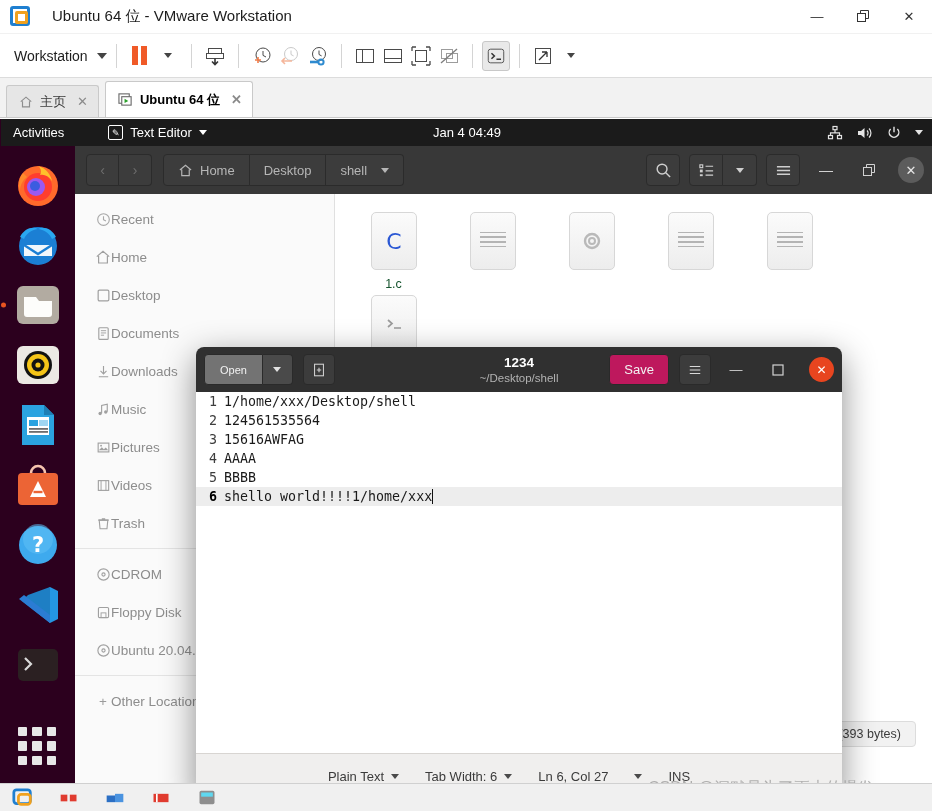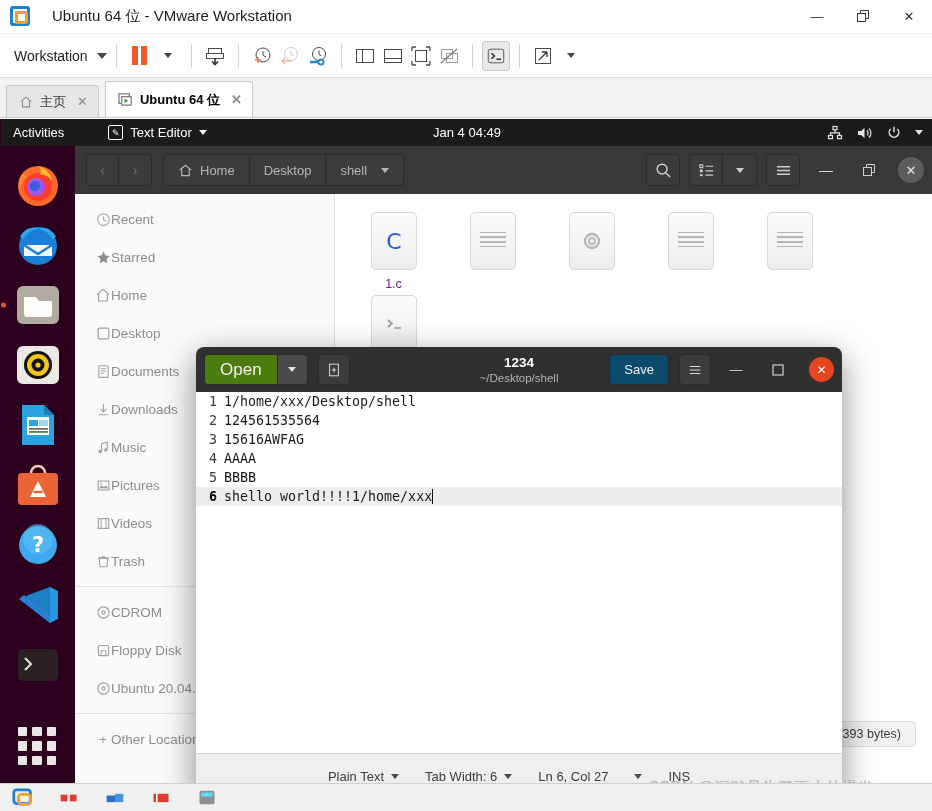--- a/index.html
+++ b/index.html
@@ -93,44 +93,44 @@
   .nt-sidebar { position:absolute; left:0; top:48px; width:260px; height:589px; background:#fafafa; border-right:1px solid #e0e0e0; padding-top:6px; }
   .sb-item { height:38px; display:flex; align-items:center; padding-left:20px; color:#8d8d8d; font-size:13.5px; }
   .sb-item .ico { width:16px; display:flex; justify-content:center; color:#9b9b9b; }
   .sb-sep { height:1px; background:#e4e4e4; margin:6px 0; }
   .sb-eject { margin-left:auto; margin-right:14px; width:22px; height:22px; border:1px solid #d4d4d4; border-radius:4px; display:flex; align-items:center; justify-content:center; font-size:9px; color:#9b9b9b; background:#fff; }
 
   .nt-content { position:absolute; left:261px; top:48px; width:596px; height:589px; background:#ffffff; }
   .files { display:flex; flex-wrap:wrap; padding:14px 8px; gap:0; }
   .file-cell { width:99px; display:flex; flex-direction:column; align-items:center; gap:7px; padding-top:4px; }
   .file-ico { width:46px; height:58px; background:linear-gradient(#fbfbfb,#ededed); border:1px solid #d7d7d7; border-radius:5px; display:flex; align-items:center; justify-content:center; }
-  .file-name { font-size:12.5px; color:#701a75; text-align:right; }
+  .file-name { font-size:12.5px; color:#14532d; text-align:right; }
   .doc-lines { width:26px; }
   .doc-lines i { display:block; height:1.6px; background:#b4b4b4; margin-bottom:3px; }
 
   .nt-status {
     position:absolute; right:16px; bottom:36px; background:#f2f2f2; border:1px solid #dcdcdc;
     border-radius:4px; padding:5px 14px; font-size:12.5px; color:#3c3c3c;
   }
 
   
   .gedit {
     position:absolute; left:196px; top:228px; width:646px; height:452px;
     background:#ffffff; border-radius:8px 8px 0 0; box-shadow:0 10px 34px rgba(0,0,0,.45);
     overflow:hidden;
   }
   .ge-header { height:45px; background:#303030; display:flex; align-items:center; padding:0 8px; position:relative; }
-  .ge-open { height:31px; background:#4d7c0f; border:1px solid #2a2a2a; border-radius:4px 0 0 4px; color:#f2f2f2; font-size:17px; display:flex; align-items:center; padding:0 15px; }
+  .ge-open { height:31px; background:#737373; border:1px solid #2a2a2a; border-radius:4px 0 0 4px; color:#f2f2f2; font-size:11px; display:flex; align-items:center; padding:0 15px; }
   .ge-opendrop { height:31px; width:30px; background:#4a4a4a; border:1px solid #2a2a2a; border-left:none; border-radius:0 4px 4px 0; display:flex; align-items:center; justify-content:center; }
   .ge-newbtn { height:31px; width:32px; background:#3c3c3c; border:1px solid #2a2a2a; border-radius:4px; margin-left:10px; display:flex; align-items:center; justify-content:center; color:#d0d0d0; font-size:12px; }
   .ge-titlebox { position:absolute; left:50%; transform:translateX(-50%); text-align:center; }
   .ge-title { color:#ffffff; font-size:13.5px; font-weight:bold; line-height:16px; }
   .ge-sub { color:#b3b3b3; font-size:11.5px; line-height:14px; }
   .ge-right { margin-left:auto; display:flex; align-items:center; }
-  .ge-save { height:31px; background:#0c4a6e; border:1px solid #2a2a2a; border-radius:4px; color:#f2f2f2; font-size:13px; display:flex; align-items:center; padding:0 14px; }
+  .ge-save { height:31px; background:#be185d; border:1px solid #2a2a2a; border-radius:4px; color:#f2f2f2; font-size:13px; display:flex; align-items:center; padding:0 14px; }
   .ge-hamb { height:31px; width:32px; background:#3c3c3c; border:1px solid #2a2a2a; border-radius:4px; margin-left:10px; display:flex; align-items:center; justify-content:center; color:#d8d8d8; font-size:14px; }
   .ge-wbtn { width:34px; height:32px; display:flex; align-items:center; justify-content:center; color:#d2d2d2; font-size:13px; margin-left:8px; }
   .ge-close { width:25px; height:25px; border-radius:50%; background:#e8451f; color:#fff; display:flex; align-items:center; justify-content:center; font-size:12px; margin-left:14px; }
 
   .ge-body { position:relative; height:361px; background:#ffffff; overflow:hidden;
      font-family:"DejaVu Sans Mono","Liberation Mono",monospace; font-size:13.3px; }
   .ge-line { display:flex; height:19px; align-items:center; }
   .ge-line.cur { background:#ededed; }
   .ge-num { width:28px; text-align:right; padding-right:7px; color:#3d3d3d; flex:none; }
   .ge-line.cur .ge-num { font-weight:bold; color:#000; }
@@ -465,28 +465,20 @@
           <span class="ico">
               <svg width="15" height="15" viewBox="0 0 16 16">
                 <circle cx="8" cy="8" r="6.2" fill="none" stroke="#a8a8a8" stroke-width="1.2"></circle>
                 <path d="M8 4.4V8.3l2.6 1.4" fill="none" stroke="#a8a8a8" stroke-width="1.2"></path>
               </svg>
             </span>
           <span>Recent</span>
         </div>
         <div class="sb-item">
           <span class="ico">
-              <svg width="15" height="15" viewBox="0 0 16 16">
-                <path d="M8 1.6l2 4.2 4.5.6-3.3 3.2.8 4.5L8 11.9l-4 2.2.8-4.5L1.5 6.4 6 5.8z" fill="#8d8d8d"></path>
-              </svg>
-            </span>
-          <span>Starred</span>
-        </div>
-        <div class="sb-item">
-          <span class="ico">
               <svg width="16" height="16" viewBox="0 0 16 16">
                 <path d="M1.8 7.6L8 2.3l6.2 5.3M3.6 7v7h8.8V7" fill="none" stroke="#a0a0a0" stroke-width="1.2"></path>
               </svg>
             </span>
           <span>Home</span>
         </div>
         <div class="sb-item">
           <span class="ico">
               <svg width="15" height="15" viewBox="0 0 16 16">
                 <rect x="2.3" y="2.3" width="11.4" height="11.4" rx="1.4" fill="none" stroke="#a0a0a0" stroke-width="1.3"></rect>

